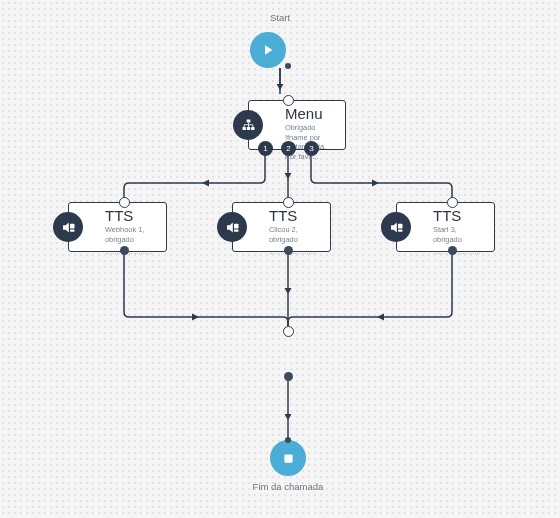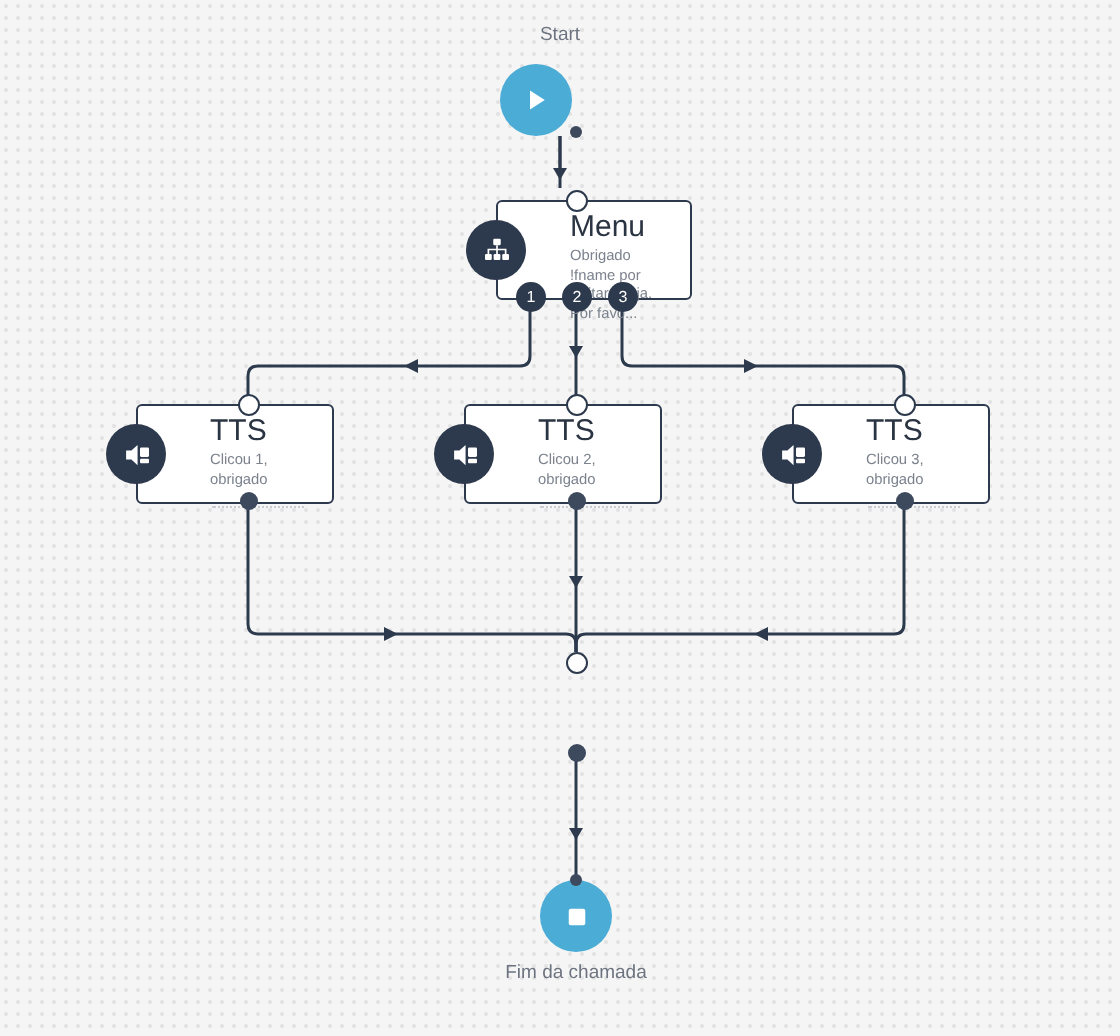--- a/index.html
+++ b/index.html
@@ -213,21 +213,21 @@
     <div class="node-icon">
       <svg width="15" height="15" viewBox="0 0 16 16">
         <path d="M2.2,5.6 L5,5.6 L8.3,2.6 L8.3,13.4 L5,10.4 L2.2,10.4 Z" fill="#ffffff"></path>
         <rect x="9.6" y="4" width="4.8" height="5" rx="0.7" fill="#ffffff"></rect>
         <rect x="9.6" y="10" width="4.8" height="2.4" rx="0.6" fill="#ffffff"></rect>
       </svg>
     </div>
     <div class="node-body">
       <div class="node-title">TTS</div>
       <div class="node-desc">
-        <span>Clicou 1,</span><br>
+        <span>Webhook 1,</span><br>
         <span>obrigado</span><span class="fade-rule"></span>
       </div>
     </div>
   </div>
   <div class="port-in" style="left:119px; top:197px;"></div>
   <div class="port-out" style="left:120px; top:246px;"></div>
 
   <div class="node" style="left:232px; top:202px; width:97px; height:48px;">
     <div class="node-icon">
       <svg width="15" height="15" viewBox="0 0 16 16">
@@ -251,21 +251,21 @@
     <div class="node-icon">
       <svg width="15" height="15" viewBox="0 0 16 16">
         <path d="M2.2,5.6 L5,5.6 L8.3,2.6 L8.3,13.4 L5,10.4 L2.2,10.4 Z" fill="#ffffff"></path>
         <rect x="9.6" y="4" width="4.8" height="5" rx="0.7" fill="#ffffff"></rect>
         <rect x="9.6" y="10" width="4.8" height="2.4" rx="0.6" fill="#ffffff"></rect>
       </svg>
     </div>
     <div class="node-body">
       <div class="node-title">TTS</div>
       <div class="node-desc">
-        <span>Clicou 3,</span><br>
+        <span>Start 3,</span><br>
         <span>obrigado</span><span class="fade-rule"></span>
       </div>
     </div>
   </div>
   <div class="port-in" style="left:447px; top:197px;"></div>
   <div class="port-out" style="left:448px; top:246px;"></div>
 
   <div class="port-in" style="left:283px; top:326px;"></div>
   <div class="port-out" style="left:284px; top:372px;"></div>
 

